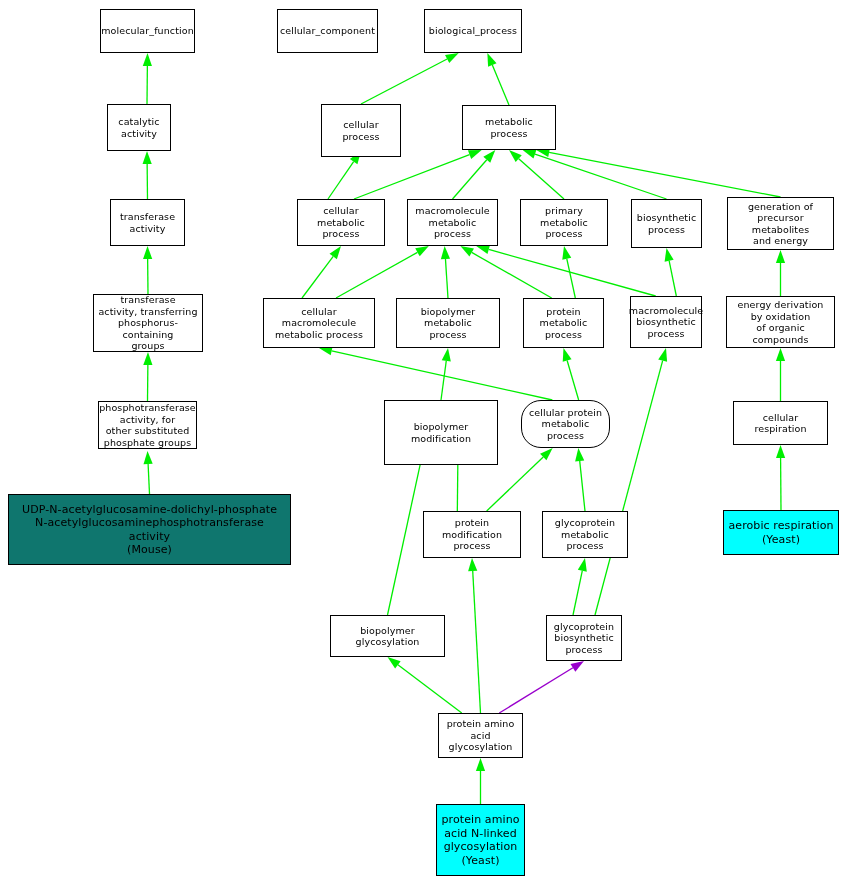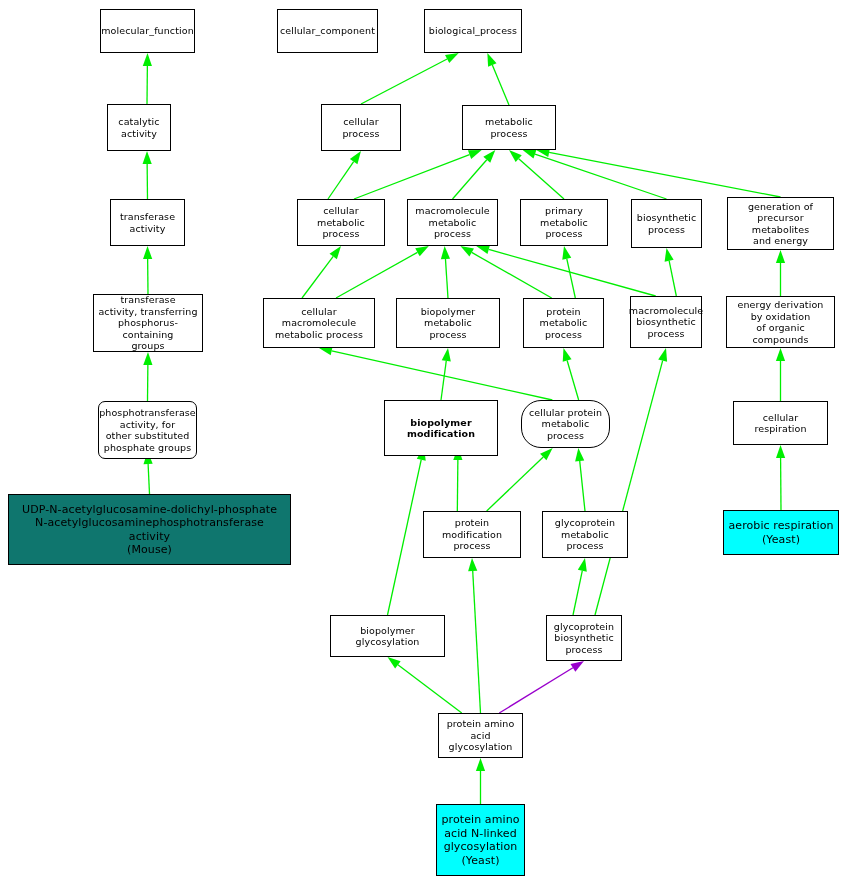--- a/index.html
+++ b/index.html
@@ -128,21 +128,21 @@
       <line x1="499.25" y1="713" x2="572.9194733888072" y2="667.7986711950681" stroke="#9900cc" stroke-width="1.3"></line>
       <polygon points="584,661 575.3251570424467,671.7194729190286 570.5137897351677,663.8778694711076" fill="#9900cc"></polygon>
       <line x1="480.5" y1="804" x2="480.5" y2="771" stroke="#00ee00" stroke-width="1.3"></line>
       <polygon points="480.5,758 485.1,771 475.9,771" fill="#00ee00"></polygon>
     </svg>
   <div id="node-layer">
       <div class="go-node" style="left: 100px; top: 9px; width: 95px; height: 44px;"><span>molecular_function</span></div>
       <div class="go-node" style="left: 277px; top: 9px; width: 101px; height: 44px;"><span>cellular_component</span></div>
       <div class="go-node" style="left: 424px; top: 9px; width: 98px; height: 44px;"><span>biological_process</span></div>
       <div class="go-node" style="left: 107px; top: 104px; width: 64px; height: 47px;"><span>catalytic activity</span></div>
-      <div class="go-node" style="left: 321px; top: 104px; width: 80px; height: 47px;"><span>cellular process</span></div>
+      <div class="go-node" style="left: 321px; top: 104px; width: 80px; height: 53px;"><span>cellular process</span></div>
       <div class="go-node" style="left: 462px; top: 105px; width: 94px; height: 45px;"><span>metabolic process</span></div>
       <div class="go-node" style="left: 110px; top: 199px; width: 75px; height: 47px;"><span>transferase
 activity</span></div>
       <div class="go-node" style="left: 297px; top: 199px; width: 88px; height: 47px;"><span>cellular metabolic
 process</span></div>
       <div class="go-node" style="left: 407px; top: 199px; width: 91px; height: 47px;"><span>macromolecule
 metabolic process</span></div>
       <div class="go-node" style="left: 520px; top: 199px; width: 88px; height: 47px;"><span>primary metabolic
 process</span></div>
       <div class="go-node" style="left: 631px; top: 199px; width: 71px; height: 49px;"><span>biosynthetic
@@ -159,25 +159,25 @@
       <div class="go-node" style="left: 396px; top: 298px; width: 104px; height: 50px;"><span>biopolymer metabolic
 process</span></div>
       <div class="go-node" style="left: 523px; top: 298px; width: 81px; height: 50px;"><span>protein metabolic
 process</span></div>
       <div class="go-node" style="left: 630px; top: 296px; width: 72px; height: 52px;"><span>macromolecule
 biosynthetic
 process</span></div>
       <div class="go-node" style="left: 726px; top: 296px; width: 109px; height: 52px;"><span>energy derivation
 by oxidation
 of organic compounds</span></div>
-      <div class="go-node" style="left: 98px; top: 401px; width: 99px; height: 58px; border-radius: 7px;"><span>phosphotransferase
+      <div class="go-node" style="left: 98px; top: 401px; width: 99px; height: 48px;"><span>phosphotransferase
 activity, for
 other substituted
 phosphate groups</span></div>
-      <div class="go-node" style="left: 384px; top: 400px; width: 114px; height: 56px; font-weight: bold;"><span>biopolymer modification</span></div>
+      <div class="go-node" style="left: 384px; top: 400px; width: 114px; height: 65px;"><span>biopolymer modification</span></div>
       <div class="go-node" style="left: 521px; top: 400px; width: 89px; height: 48px; border-radius: 20px;"><span>cellular protein
 metabolic process</span></div>
       <div class="go-node" style="left: 733px; top: 401px; width: 95px; height: 44px;"><span>cellular respiration</span></div>
       <div class="go-node fill-other big" style="left: 8px; top: 494px; width: 283px; height: 71px;"><span>UDP-N-acetylglucosamine-dolichyl-phosphate
 N-acetylglucosaminephosphotransferase
 activity
 (Mouse)</span></div>
       <div class="go-node" style="left: 423px; top: 511px; width: 98px; height: 47px;"><span>protein modification
 process</span></div>
       <div class="go-node" style="left: 542px; top: 511px; width: 86px; height: 47px;"><span>glycoprotein

